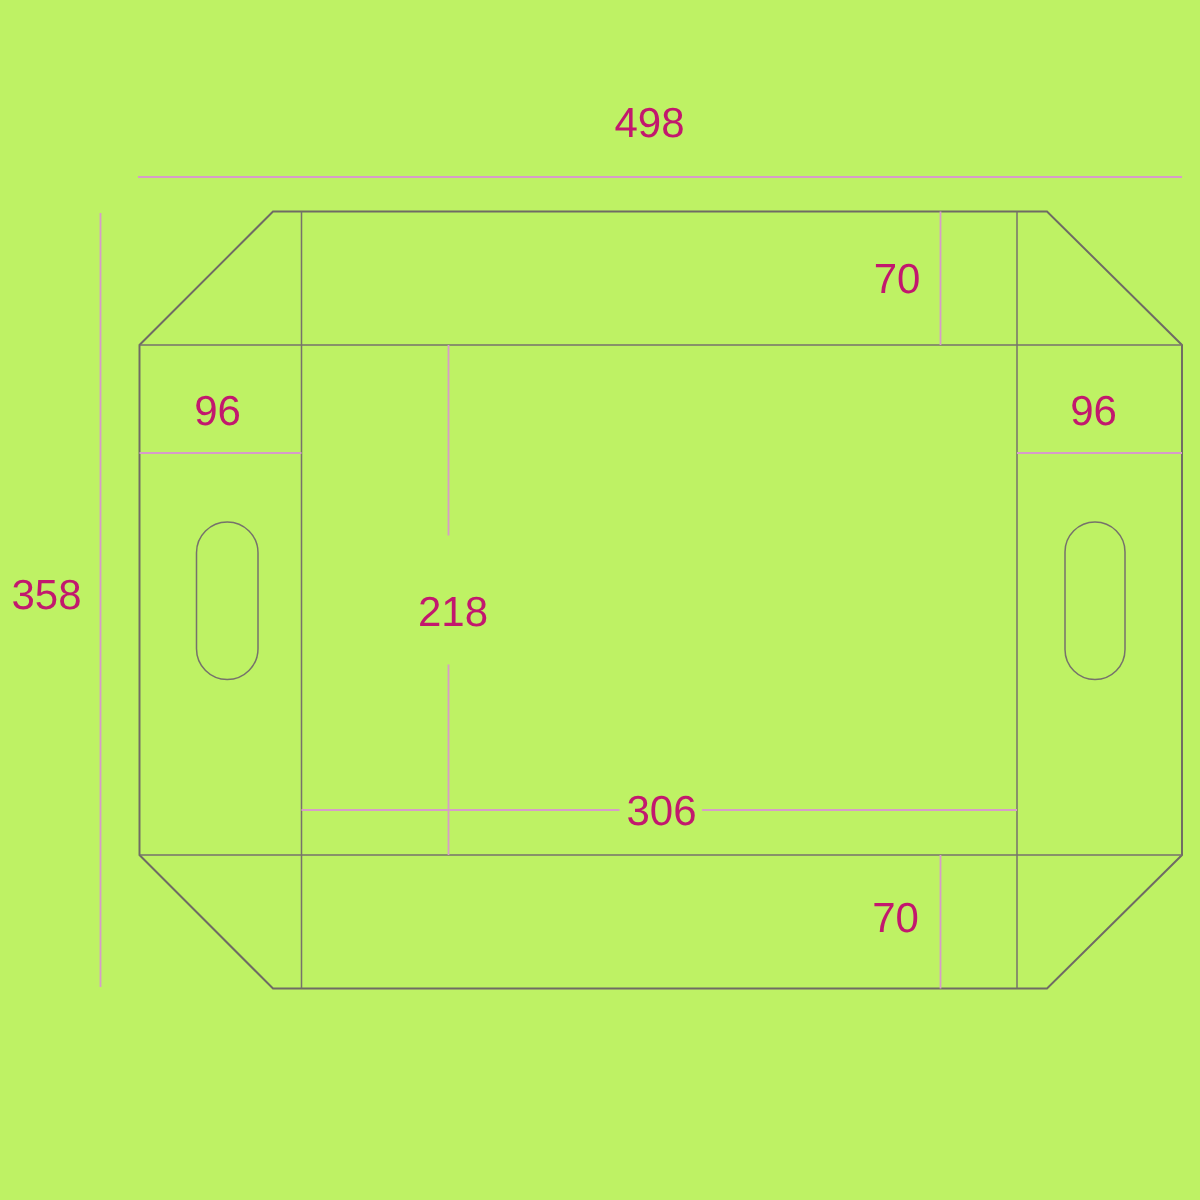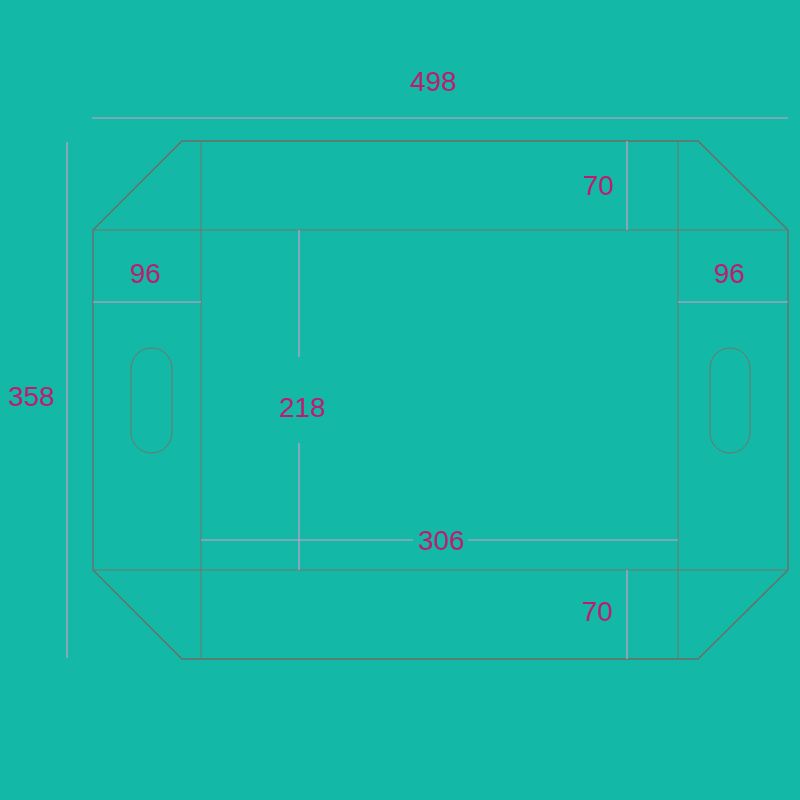--- a/index.html
+++ b/index.html
@@ -8,21 +8,21 @@
     background: #ffffff;
     width: 800px;
     height: 800px;
     overflow: hidden;
     font-family: "Liberation Sans", sans-serif;
   }
   .canvas {
     position: relative;
     width: 800px;
     height: 800px;
-    background: #14b8a6;
+    background: #bef264;
   }
   svg { display: block; }
   .outline {
     fill: none;
     stroke: #6f6b64;
     stroke-width: 1.3;
     stroke-linejoin: miter;
   }
   .fold {
     fill: none;

